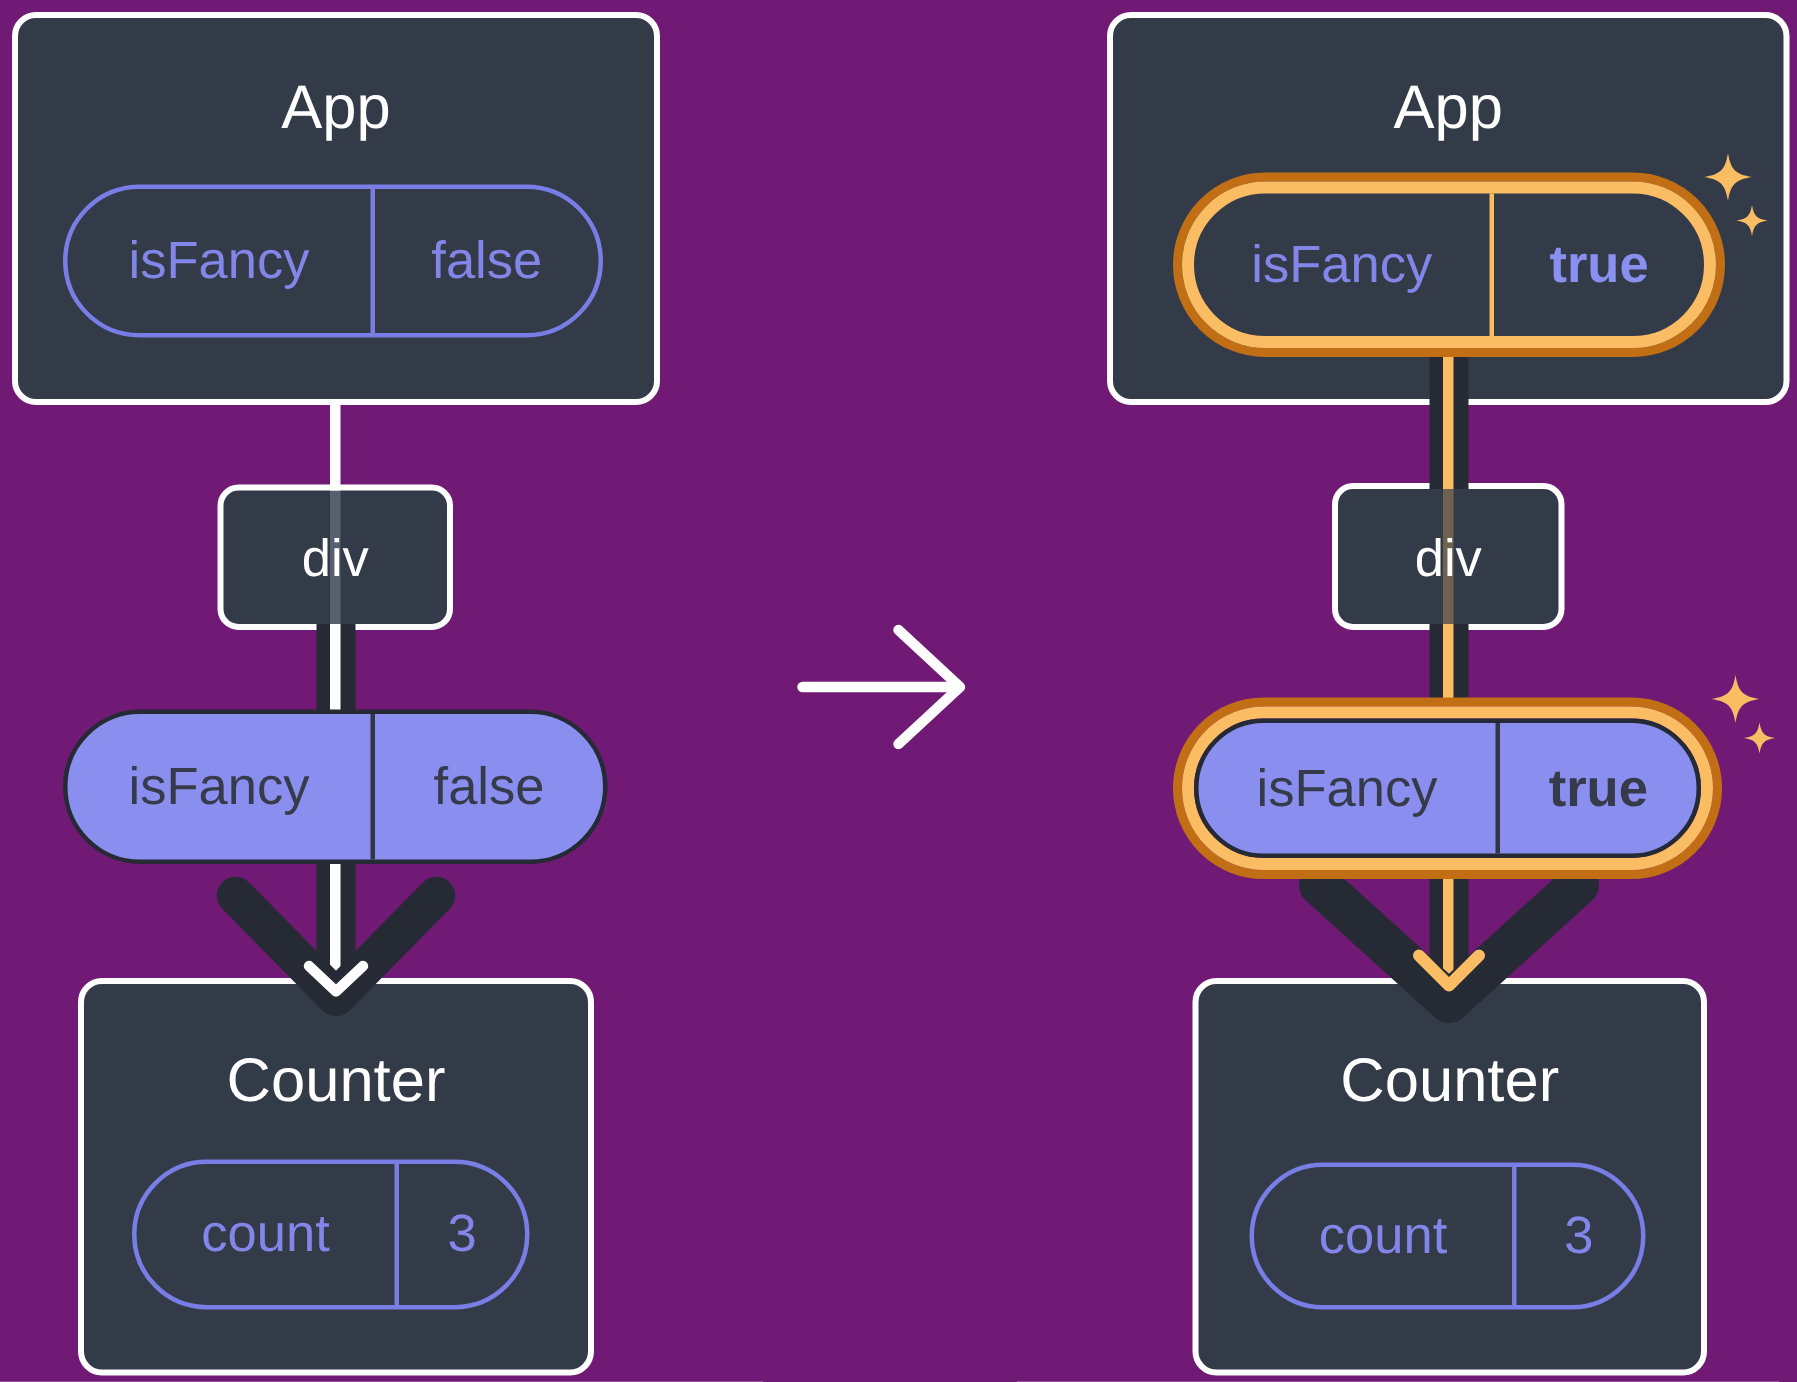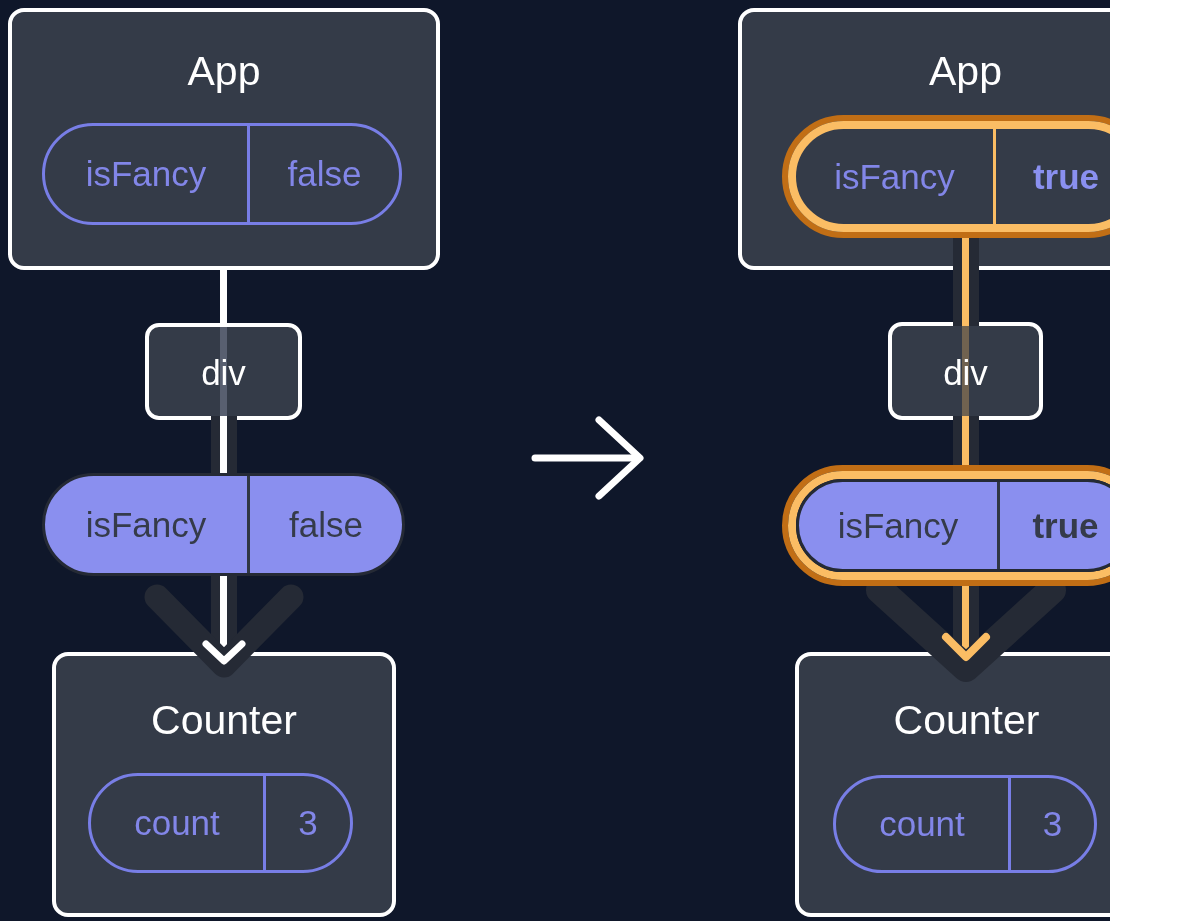--- a/index.html
+++ b/index.html
@@ -1,19 +1,19 @@
 <!DOCTYPE html>
 <html><head>
 <meta charset="utf-8">
 <style>
   html,body{margin:0;padding:0;}
   #stage{
     position:relative;
-    width:1110px;height:921px;
-    background:#0f172a;
+    width:1198px;height:921px;
+    background:#701a75;
     overflow:hidden;
     font-family:"Liberation Sans", sans-serif;
   }
   
   .node-box{
     position:absolute;
     background:#343B48;
     border:4px solid #FFFFFF;
     border-radius:16px;
     box-sizing:border-box;

